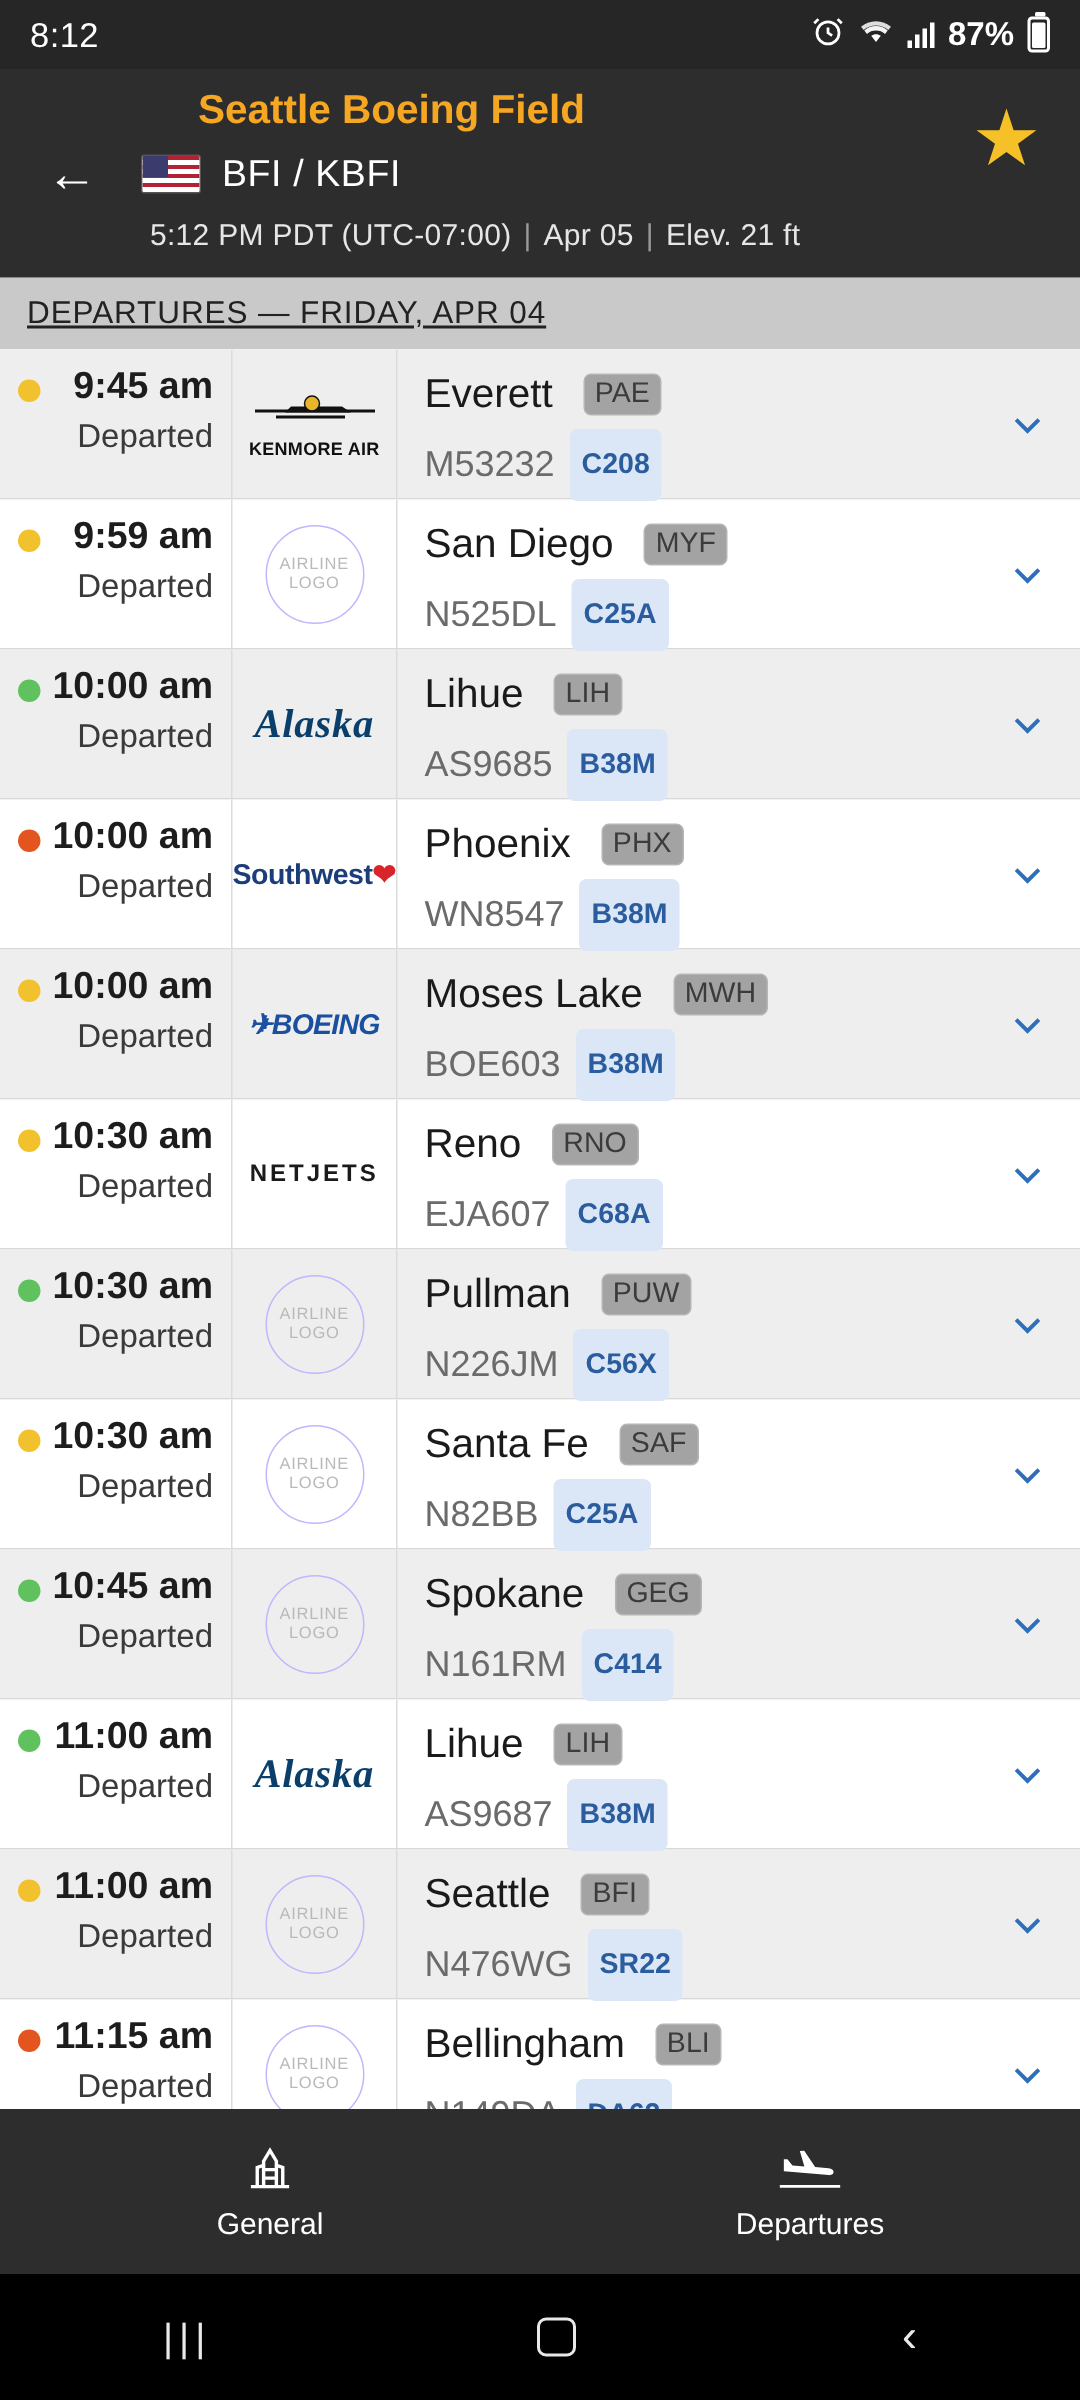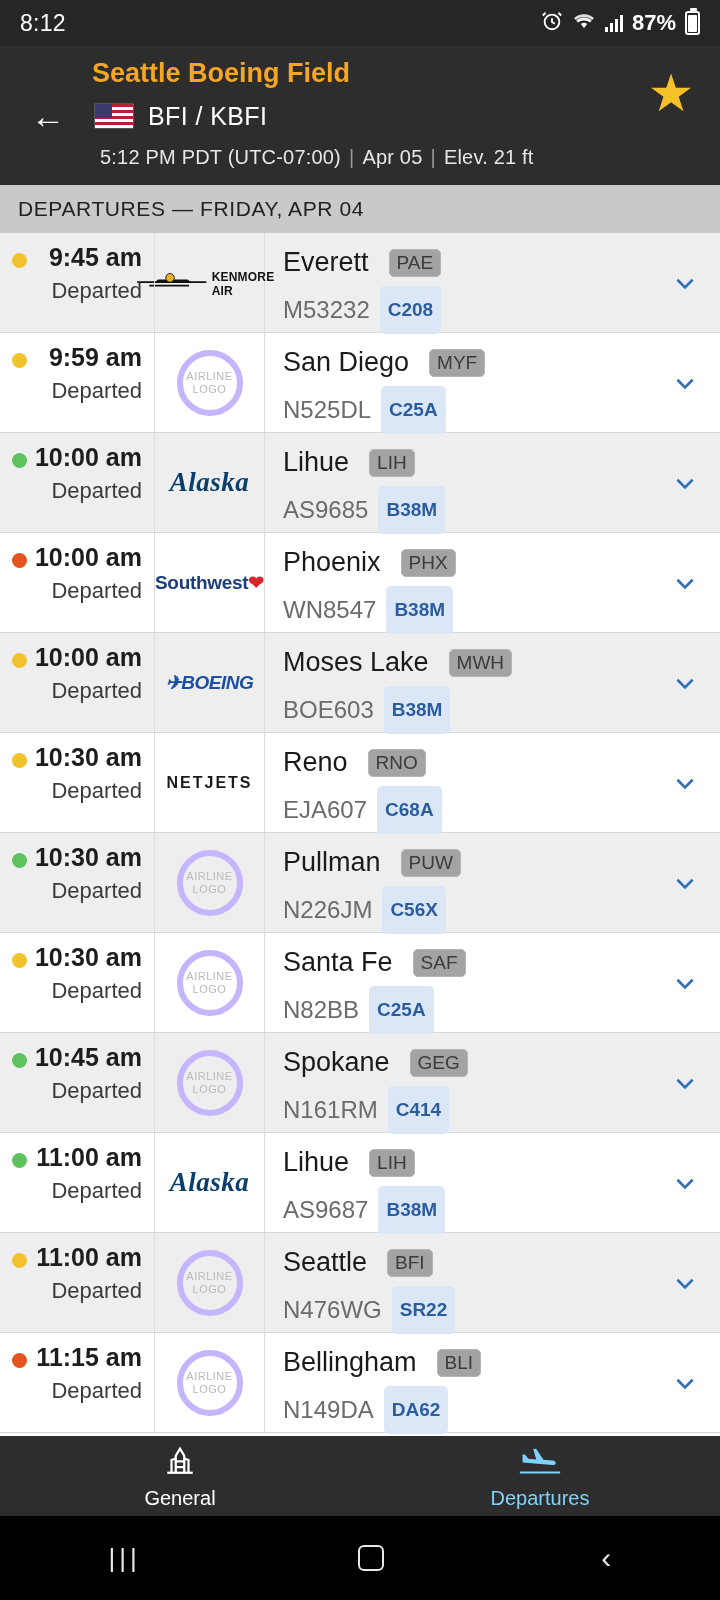--- a/index.html
+++ b/index.html
@@ -31,21 +31,21 @@
   .batt { width: 15px; height: 24px; border: 2px solid #fff; border-radius: 3px; position: relative; }
   .batt:before { content:""; position:absolute; top:-5px; left:3px; width:7px; height:3px; background:#fff; border-radius:1px; }
   .batt i { position:absolute; left:1px; right:1px; bottom:1px; height: 85%; background:#fff; border-radius:1px; display:block;}
 
   
   .header {
     background: #2d2d2d; color: #fff; padding: 10px 20px 16px 20px;
     position: relative; flex: 0 0 auto;
   }
   .hdr-title {
-    color: #f5a623; font-size: 27px; font-weight: bold; margin-left: 72px; line-height: 34px;
+    color: #f5a623; font-size: 27px; font-weight: bold; margin-left: 112px; line-height: 34px;
   }
   .hdr-row2 { display: flex; align-items: center; margin-top: 6px; }
   .back-arrow {
     width: 56px; height: 40px; display: flex; align-items: center; justify-content: center;
     font-size: 34px; color: #fff; flex: 0 0 auto;
   }
   .flag {
     width: 40px; height: 26px; margin-left: 18px; margin-right: 14px; flex: 0 0 auto;
     position: relative; overflow: hidden; border: 1px solid #555; border-radius: 2px;
     background: #fff;
@@ -57,21 +57,21 @@
   .hdr-meta { margin-left: 80px; margin-top: 10px; font-size: 20px; color: #e6e6e6; letter-spacing: .2px;}
   .hdr-meta .sep { color: #9a9a9a; margin: 0 8px; }
   .star {
     position: absolute; right: 22px; top: 22px; width: 54px; height: 54px;
     color: #f5c028; font-size: 52px; line-height: 50px; text-align: center;
   }
 
   
   .sectionbar {
     background: #c9c9c9; color: #222; font-size: 21px; letter-spacing: .6px;
-    padding: 12px 18px; flex: 0 0 auto;
+    padding: 12px 18px; flex: 0 0 auto; text-decoration: underline;
   }
 
   
   .list { flex: 1 1 auto; overflow: hidden; background: #fff; }
   .row {
     display: flex; align-items: stretch; height: 100px;
     border-bottom: 1px solid #d8d8d8; background: #ffffff;
   }
   .row.alt { background: #eeeeee; }
   .col-time {
@@ -81,31 +81,31 @@
   }
   .dot { position: absolute; left: 12px; top: 20px; width: 15px; height: 15px; border-radius: 50%; }
   .t-main { font-size: 25px; font-weight: bold; color: #1d1d1d; }
   .t-sub { font-size: 22px; color: #3a3a3a; margin-top: 6px; }
 
   .col-logo {
     width: 110px; flex: 0 0 110px; display: flex; align-items: center; justify-content: center;
     border-right: 1px solid #dcdcdc;
   }
   .logo-ph {
-    width: 66px; height: 66px; border-radius: 50%; border: 6px solid #c4b5fd;
+    width: 66px; height: 66px; border-radius: 50%; border: 1px solid #c4b5fd;
     display: flex; flex-direction: column; align-items: center; justify-content: center;
     color: #b9b9b9; font-size: 11px; line-height: 13px; letter-spacing: .5px;
   }
   .logo-alaska { font-family: "Liberation Serif", serif; font-style: italic; font-weight: bold;
     font-size: 27px; color: #0b3f6b; letter-spacing: .5px; }
   .logo-southwest { font-size: 19px; font-weight: bold; color: #1b3d7a; letter-spacing: -.3px; }
   .logo-southwest b { color: #d8252b; }
   .logo-boeing { font-style: italic; font-weight: bold; font-size: 19px; color: #1b4fa0; letter-spacing: -.5px;}
   .logo-netjets { font-size: 16px; font-weight: 600; color: #1a1a1a; letter-spacing: 2px; }
-  .logo-kenmore { display:flex; flex-direction:row; align-items:center; }
+  .logo-kenmore { display:flex; flex-direction:column; align-items:center; }
   .logo-kenmore .txt { font-size: 12px; font-weight: bold; color:#111; letter-spacing:.2px; margin-top:2px;}
 
   .col-main { flex: 1 1 auto; padding: 14px 0 0 18px; min-width: 0; }
   .dest-line { display: flex; align-items: center; gap: 20px; }
   .dest { font-size: 27px; color: #1a1a1a; font-weight: 500; white-space: nowrap; }
   .iata {
     font-size: 19px; color: #3b3b3b; border: 1px solid #b5b5b5; border-radius: 5px;
     padding: 2px 7px; background: #a3a3a3;
   }
   .id-line { display: flex; align-items: center; gap: 10px; margin-top: 8px; }
@@ -115,27 +115,27 @@
     padding: 13px 8px; font-weight: 600;
   }
   .col-chev {
     width: 70px; flex: 0 0 70px; display: flex; align-items: center; justify-content: center;
     color: #2f6fba;
   }
   .chev { width: 26px; height: 26px; }
 
   
   .bottomnav {
-    height: 80px; background: #2d2d2d; display: flex; flex: 0 0 auto;
+    height: 110px; background: #2d2d2d; display: flex; flex: 0 0 auto;
   }
   .nav-item {
     flex: 1 1 0; display: flex; flex-direction: column; align-items: center; justify-content: center;
     color: #ffffff; gap: 10px;
   }
-  .nav-item.active { color: #7dd3fc; }
+  .nav-item.active { color: #ffffff; }
   .nav-label { font-size: 20px; }
   .nav-ico { height: 34px; display: flex; align-items: flex-end; }
 
   
   .sysnav {
     height: 84px; background: #000; display: flex; align-items: center; justify-content: space-around;
     flex: 0 0 auto; color: #e8e8e8;
   }
   .sysnav .recents { font-size: 26px; letter-spacing: 4px; }
   .sysnav .home { width: 26px; height: 26px; border: 2px solid #e8e8e8; border-radius: 6px; }

